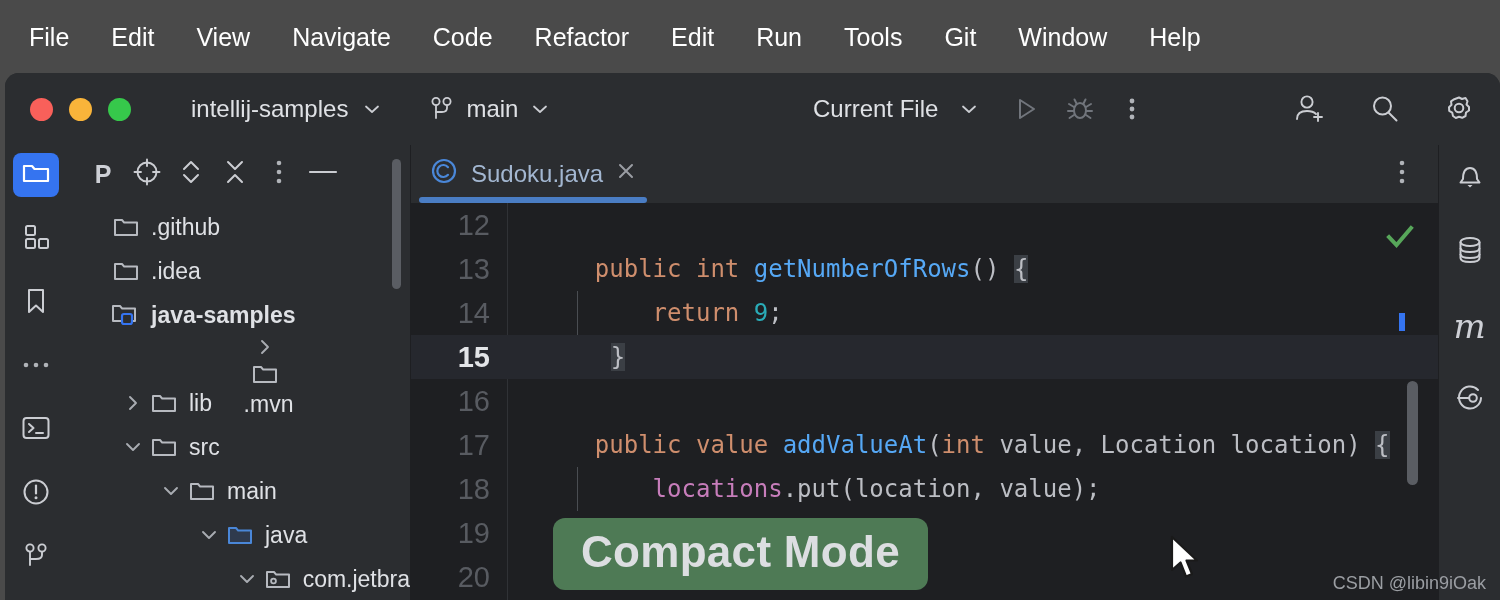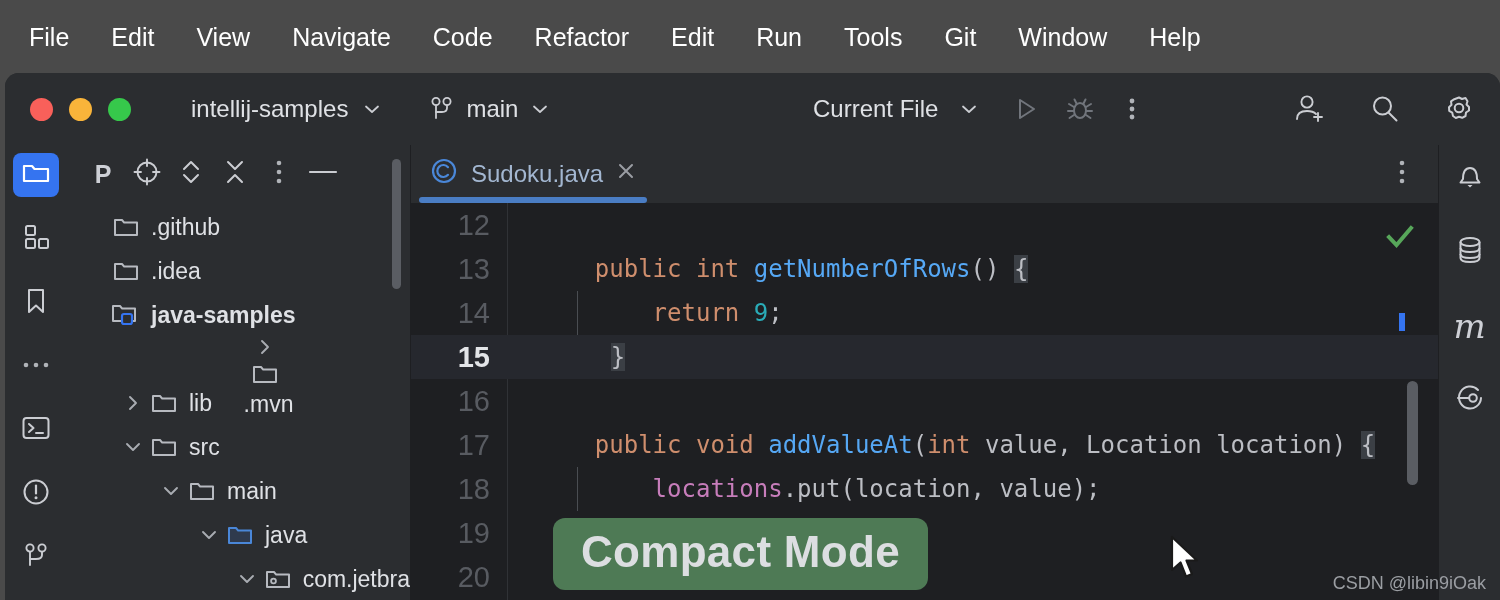--- a/index.html
+++ b/index.html
@@ -585,21 +585,21 @@
               <div class="line current">
                 <div class="gutter">15</div>
                 <div class="code"><span class="pl">    </span><span class="pl brace-hl">}</span></div>
               </div>
               <div class="line">
                 <div class="gutter">16</div>
                 <div class="code"></div>
               </div>
               <div class="line">
                 <div class="gutter">17</div>
-                <div class="code"><span class="pl">    </span><span class="kw">public</span><span class="pl"> </span><span class="kw">void</span><span class="pl"> </span><span class="fn">addValueAt</span><span class="pl">(</span><span class="kw">int</span><span class="pl"> value, Location location) </span><span class="pl brace-hl">{</span></div>
+                <div class="code"><span class="pl">    </span><span class="kw">public</span><span class="pl"> </span><span class="kw">value</span><span class="pl"> </span><span class="fn">addValueAt</span><span class="pl">(</span><span class="kw">int</span><span class="pl"> value, Location location) </span><span class="pl brace-hl">{</span></div>
               </div>
               <div class="line">
                 <div class="gutter">18</div>
                 <div class="code"><span class="pl">        </span><span class="fld">locations</span><span class="pl">.put(location, value);</span></div>
               </div>
               <div class="line">
                 <div class="gutter">19</div>
                 <div class="code"></div>
               </div>
               <div class="line">

